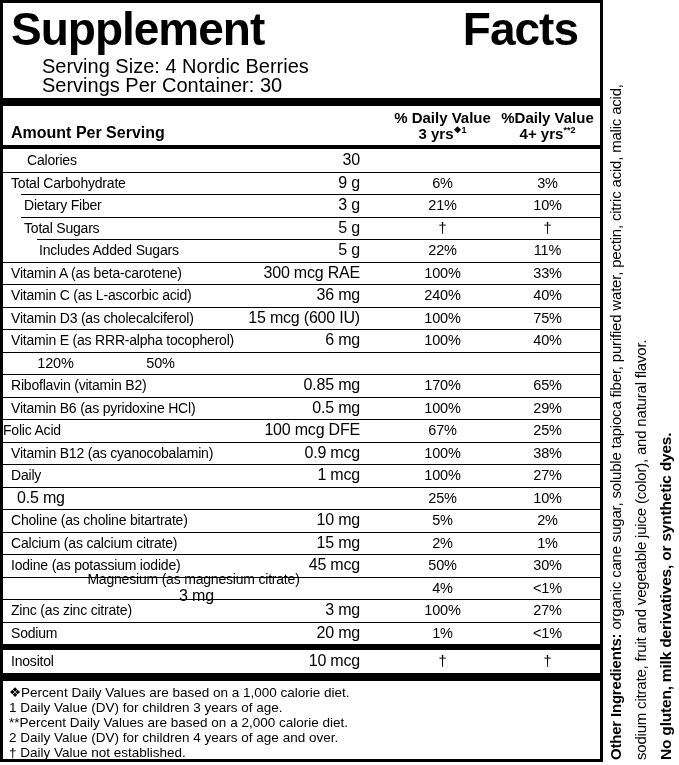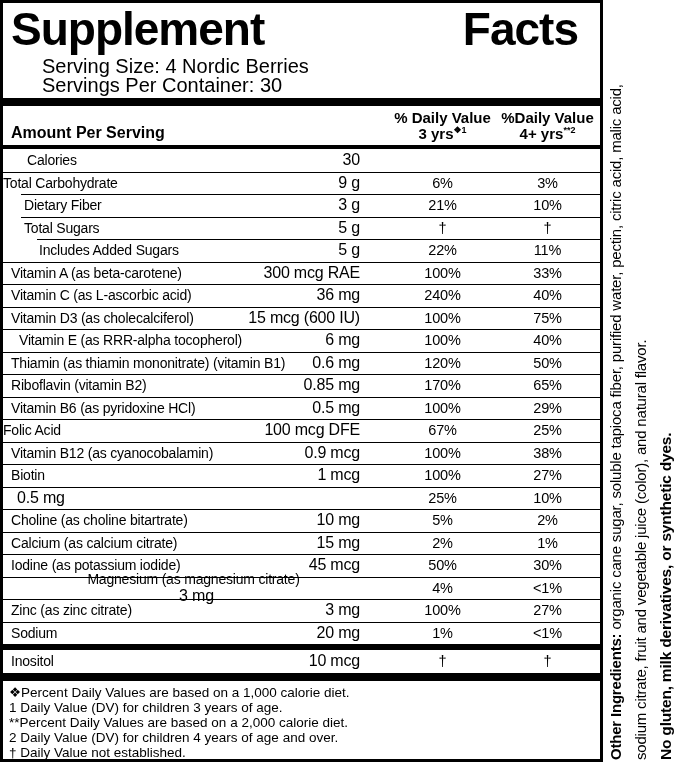--- a/index.html
+++ b/index.html
@@ -79,21 +79,21 @@
       <div class="row">
         <div class="cell-main" style="padding-left: 24px;">
           <span class="nm">Calories</span>
           <span class="am">30</span>
         </div>
         <div class="dv"></div>
         <div class="dv"></div>
       </div>
       <div class="row">
         <div class="sep" style="left: 0px;"></div>
-        <div class="cell-main" style="padding-left: 0; gap: 24px;">
+        <div class="cell-main" style="padding-left: 8px; gap: 24px;">
           <span class="nm">Total Carbohydrate</span>
           <span class="am">9 g</span>
         </div>
         <div class="dv">6%</div>
         <div class="dv">3%</div>
       </div>
       <div class="row">
         <div class="sep" style="left: 18px;"></div>
         <div class="cell-main" style="padding-left: 21px;">
           <span class="nm">Dietary Fiber</span>
@@ -142,33 +142,29 @@
         <div class="sep" style="left: 0px;"></div>
         <div class="cell-main" style="padding-left: 8px;">
           <span class="nm">Vitamin D3 (as cholecalciferol)</span>
           <span class="am">15 mcg (600 IU)</span>
         </div>
         <div class="dv">100%</div>
         <div class="dv">75%</div>
       </div>
       <div class="row">
         <div class="sep" style="left: 0px;"></div>
-        <div class="cell-main" style="padding-left: 16px;">
+        <div class="cell-main" style="padding-left: 8px;">
           <span class="nm">Vitamin E (as RRR-alpha tocopherol)</span>
           <span class="am">6 mg</span>
         </div>
         <div class="dv">100%</div>
         <div class="dv">40%</div>
       </div>
       <div class="row">
         <div class="sep" style="left: 0px;"></div>
-        <div class="cell-main" style="padding-left: 8px;">
-          <span class="nm">Thiamin (as thiamin mononitrate) (vitamin B1)</span>
-          <span class="am">0.6 mg</span>
-        </div>
         <div class="dv">120%</div>
         <div class="dv">50%</div>
       </div>
       <div class="row">
         <div class="sep" style="left: 0px;"></div>
         <div class="cell-main" style="padding-left: 8px;">
           <span class="nm">Riboflavin (vitamin B2)</span>
           <span class="am">0.85 mg</span>
         </div>
         <div class="dv">170%</div>
@@ -197,21 +193,21 @@
         <div class="cell-main" style="padding-left: 8px;">
           <span class="nm">Vitamin B12 (as cyanocobalamin)</span>
           <span class="am">0.9 mcg</span>
         </div>
         <div class="dv">100%</div>
         <div class="dv">38%</div>
       </div>
       <div class="row">
         <div class="sep" style="left: 0px;"></div>
         <div class="cell-main" style="padding-left: 8px;">
-          <span class="nm">Biotin</span>
+          <span class="nm">Daily</span>
           <span class="am">1 mcg</span>
         </div>
         <div class="dv">100%</div>
         <div class="dv">27%</div>
       </div>
       <div class="row">
         <div class="sep" style="left: 0px;"></div>
         <div class="cell-main" style="padding-left: 8px;">
           <span class="am">0.5 mg</span>
         </div>

